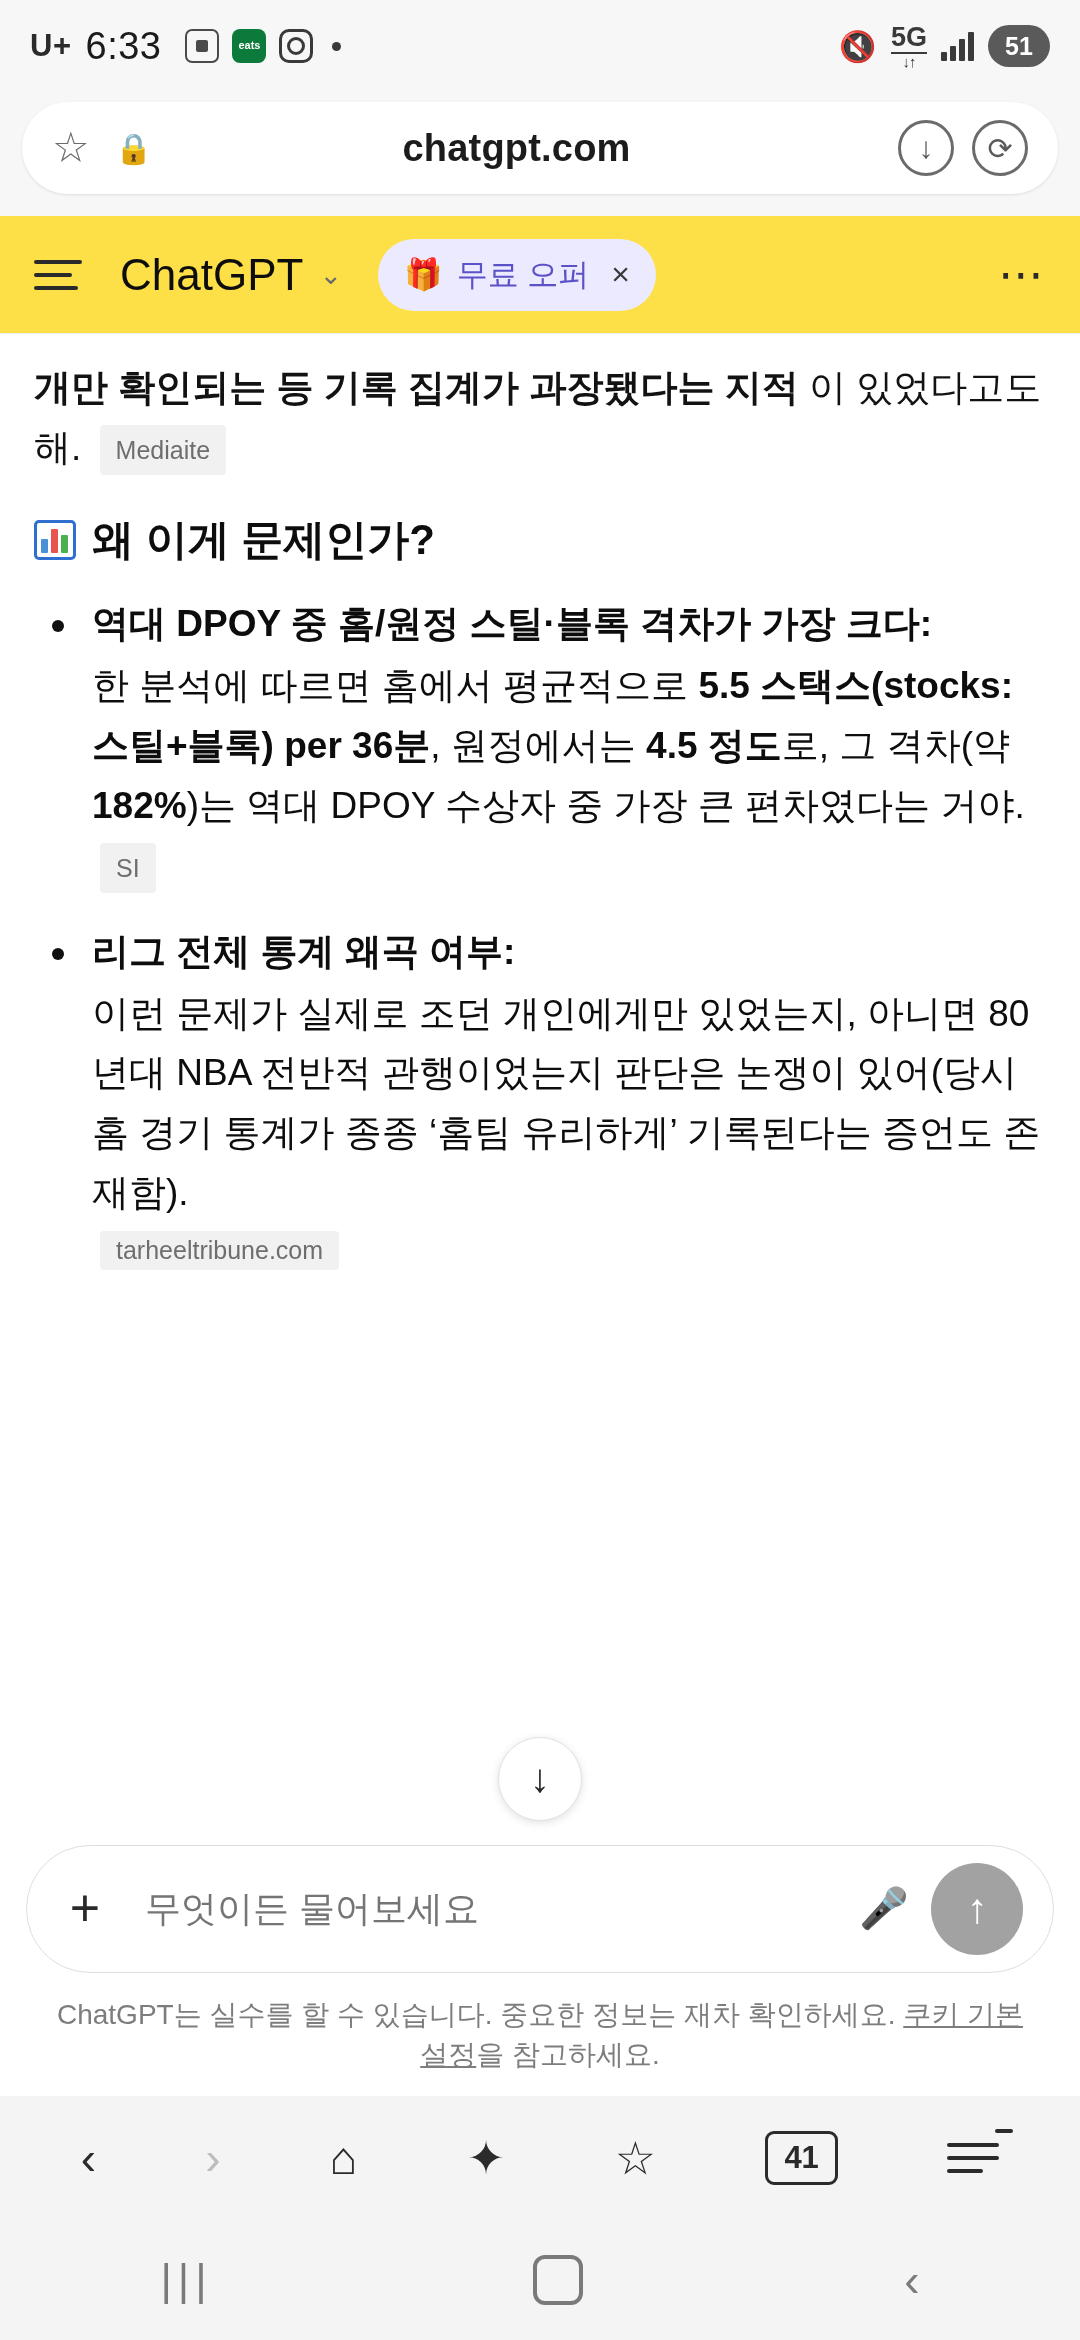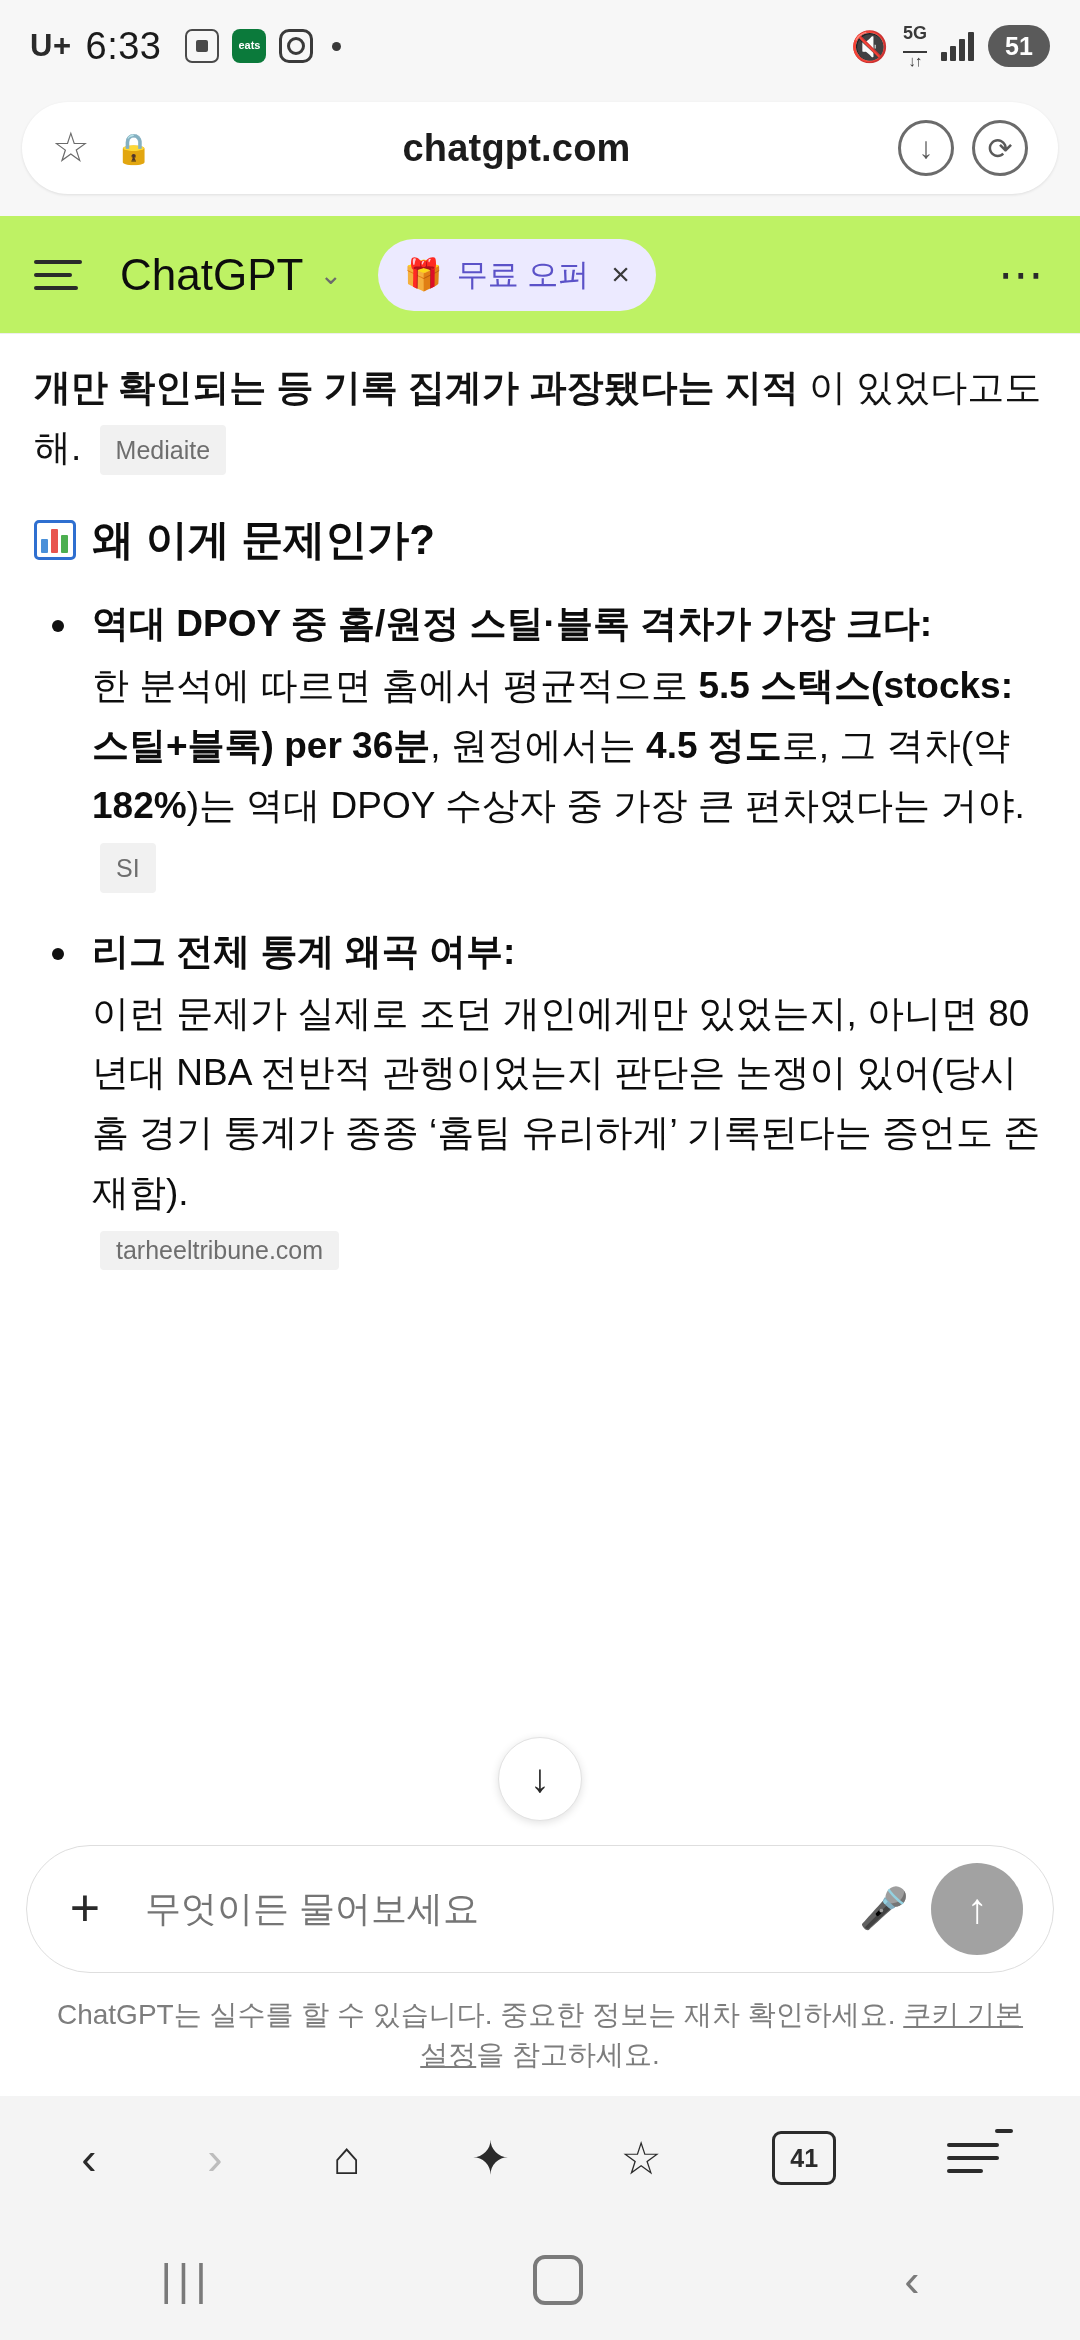--- a/index.html
+++ b/index.html
@@ -41,21 +41,21 @@
   .ic-eats { background: #0b7a3b; font-size: 11px; line-height: 1.05; text-align: left; }
   .ic-ig { border: 3px solid #3a3a3a; border-radius: 10px; color: #3a3a3a; background: transparent; position: relative; }
   .ic-ig::before { content:""; position:absolute; width:12px; height:12px; border:3px solid #3a3a3a; border-radius:50%;}
   .dot-sep { width: 9px; height: 9px; border-radius: 50%; background: #3a3a3a; margin-left: 6px; }
   .sb-right { margin-left: auto; display: flex; align-items: center; gap: 14px; }
   .ic-mute { font-size: 30px; color: #3a3a3a; }
   .net-5g {
     display: flex; flex-direction: column; align-items: center; justify-content: center;
     color: #3a3a3a; line-height: 1;
   }
-  .net-5g .g5 { font-size: 18px; font-weight: 700; border-bottom: 2px solid #3a3a3a; padding-bottom: 9px;}
+  .net-5g .g5 { font-size: 27px; font-weight: 700; border-bottom: 2px solid #3a3a3a; padding-bottom: 1px;}
   .net-5g .arrows { font-size: 15px; letter-spacing: -1px; }
   .bars { display: flex; align-items: flex-end; gap: 3px; height: 30px; }
   .bars i { width: 6px; background: #3a3a3a; display: block; border-radius: 1px;}
   .bars i:nth-child(1){ height: 9px;}
   .bars i:nth-child(2){ height: 15px;}
   .bars i:nth-child(3){ height: 22px;}
   .bars i:nth-child(4){ height: 29px;}
   .battery {
     min-width: 62px; height: 42px; border-radius: 21px;
     background: #5a5a5a; color: #fff; font-size: 25px; font-weight: 600;
@@ -82,21 +82,21 @@
   }
   .circle-btn {
     width: 56px; height: 56px; border-radius: 50%;
     border: 3px solid #6b6b6b; color: #5a5a5a;
     display: flex; align-items: center; justify-content: center;
     font-size: 30px; margin-left: 18px; flex: 0 0 auto;
   }
 
   
   .app-header {
-    height: 118px; background: #bef264;
+    height: 118px; background: #fde047;
     display: flex; align-items: center; padding: 0 34px;
     border-bottom: 1px solid #eeeeee;
     flex: 0 0 auto;
   }
   .hamburger { display: flex; flex-direction: column; gap: 9px; width: 48px; }
   .hamburger span { height: 4px; background: #2a2a2a; border-radius: 2px; display:block;}
   .hamburger span:nth-child(1){ width: 48px;}
   .hamburger span:nth-child(2){ width: 38px;}
   .hamburger span:nth-child(3){ width: 44px;}
   .app-title {
@@ -193,23 +193,23 @@
 
   
   .browser-bar {
     height: 124px; background: #f4f4f4;
     display: flex; align-items: center; justify-content: space-around;
     padding: 0 26px; flex: 0 0 auto;
   }
   .bb-icon { font-size: 46px; color: #2b2b2b; position: relative; }
   .bb-icon.disabled { color: #bdbdbd; }
   .tabcount {
-    width: 64px; height: 54px; border: 3.5px solid #2b2b2b; border-radius: 9px;
-    display: flex; align-items: center; justify-content: center;
-    font-size: 25px; font-weight: 600; color: #2b2b2b;
+    width: 73px; height: 54px; border: 3.5px solid #2b2b2b; border-radius: 9px;
+    display: flex; align-items: center; justify-content: center;
+    font-size: 31px; font-weight: 600; color: #2b2b2b;
   }
   .menu-ic { display: flex; flex-direction: column; gap: 9px; width: 52px; position: relative;}
   .menu-ic span { height: 4px; background: #2b2b2b; border-radius: 2px; display:block;}
   .menu-ic span:nth-child(1){ width: 52px;}
   .menu-ic span:nth-child(2){ width: 52px;}
   .menu-ic span:nth-child(3){ width: 36px;}
   .badge-dot {
     position: absolute; top: -14px; right: -14px;
     width: 18px; height: 18px; border-radius: 50%; background: #ff7a1a;
   }

